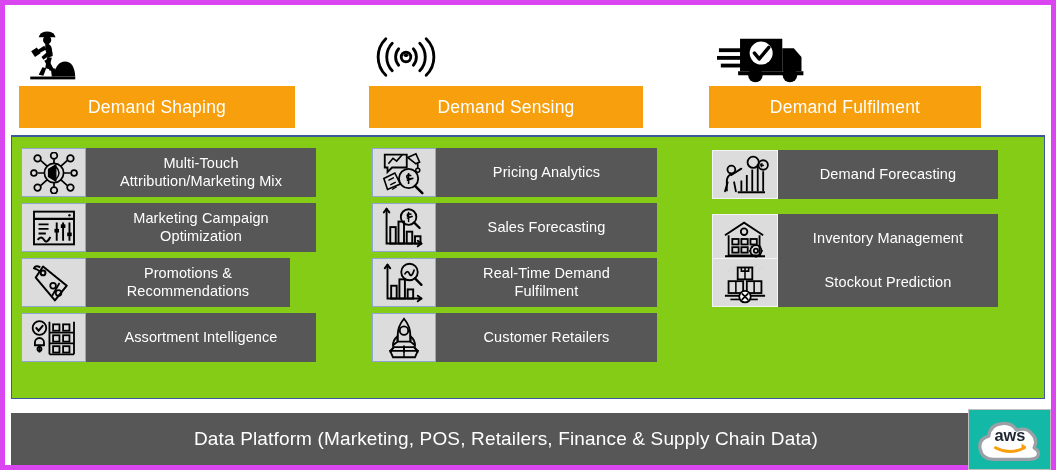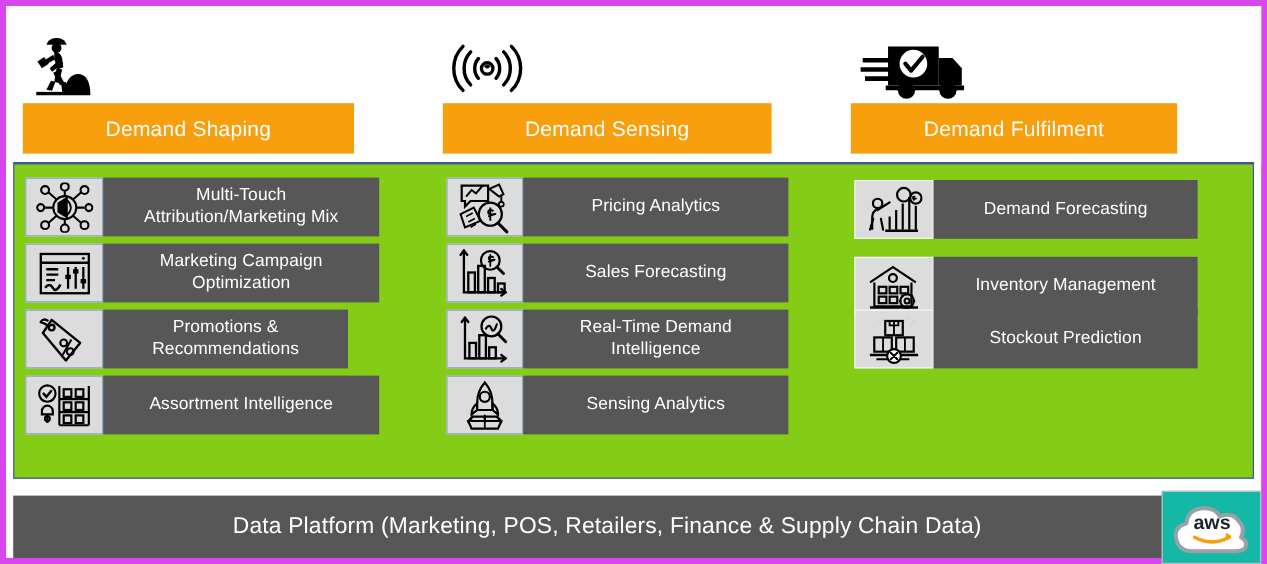--- a/index.html
+++ b/index.html
@@ -325,41 +325,41 @@
               <rect x="29" y="31" width="6" height="10"></rect>
               <circle cx="31" cy="12" r="9" stroke-width="2"></circle>
               <path d="M37 19 l7 7" stroke-width="2.6"></path>
               <path d="M26 14 q3 -5 5 0 t5 -4" stroke-width="1.9"></path>
             </g>
           </svg>
         </div>
         <div class="lbl two-line">
           <span>
             <span>Real-Time  Demand</span><br>
-            <span>Intelligence</span>
+            <span>Fulfilment</span>
           </span>
         </div>
       </div>
 
       <div class="row" style="left:360px; top:176px; width:285px; height:49px;">
         <div class="ico-box" style="width:64px;">
           <svg viewBox="0 0 48 48" width="44" height="44" aria-hidden="true">
             <g fill="none" stroke="#000000" stroke-width="2">
               <path d="M24 3 q7 8 7 19 v6 h-14 v-6 q0 -11 7 -19 z"></path>
               <circle cx="24" cy="16" r="4.6"></circle>
               <path d="M17 22 q-5 4 -5 10 l5 -4 z"></path>
               <path d="M31 22 q5 4 5 10 l-5 -4 z"></path>
               <path d="M13 34 l-4 5 M24 33 v6 M35 34 l4 5" stroke-linecap="round"></path>
               <path d="M9 38 h30 l-3 7 h-24 z"></path>
               <path d="M9 38 l4 -4 h22 l4 4"></path>
               <path d="M24 34 v11" stroke-width="1.6"></path>
             </g>
           </svg>
         </div>
-        <div class="lbl">Sensing  Analytics</div>
+        <div class="lbl">Customer  Retailers</div>
       </div>
     </div>
 
     <div class="col">
 
       <div class="row" style="left:700px; top:13px; width:286px; height:49px;">
         <div class="ico-box light-border" style="width:66px;">
           <svg viewBox="0 0 52 44" width="48" height="40" aria-hidden="true">
             <g fill="none" stroke="#000000" stroke-width="2">
               <circle cx="35" cy="8" r="6.2"></circle>

